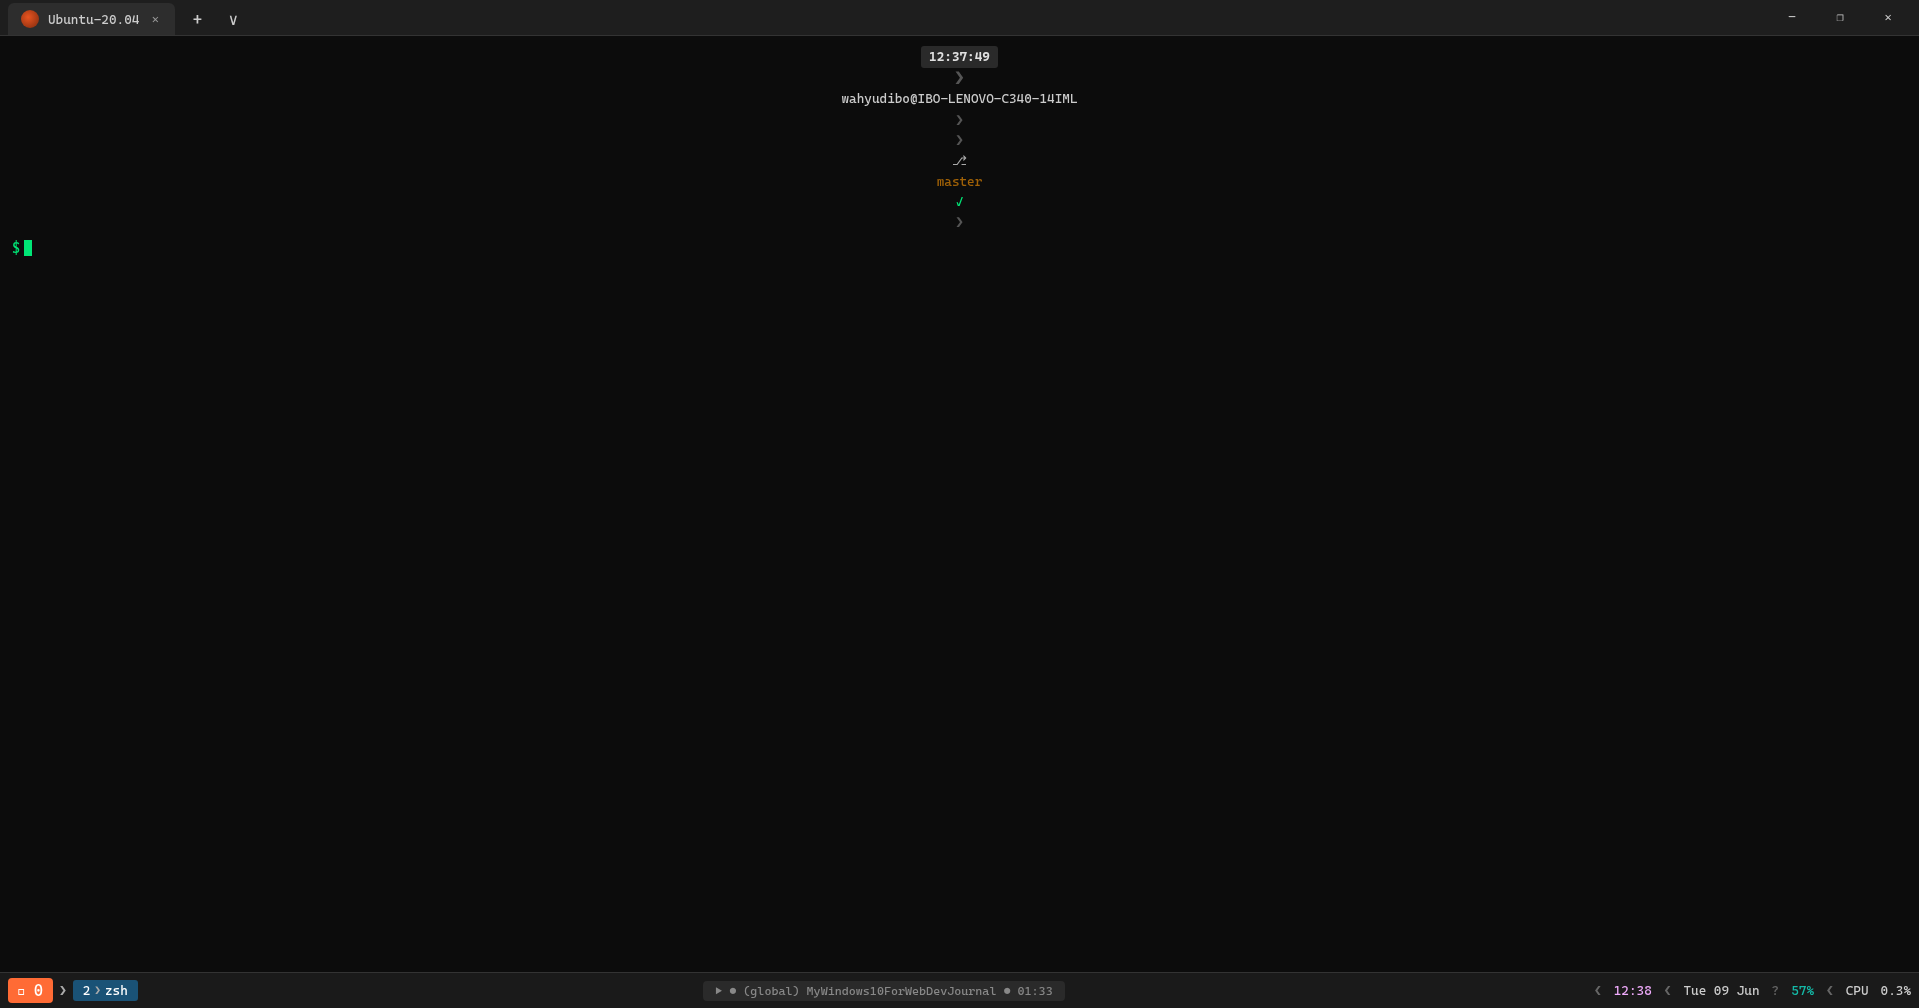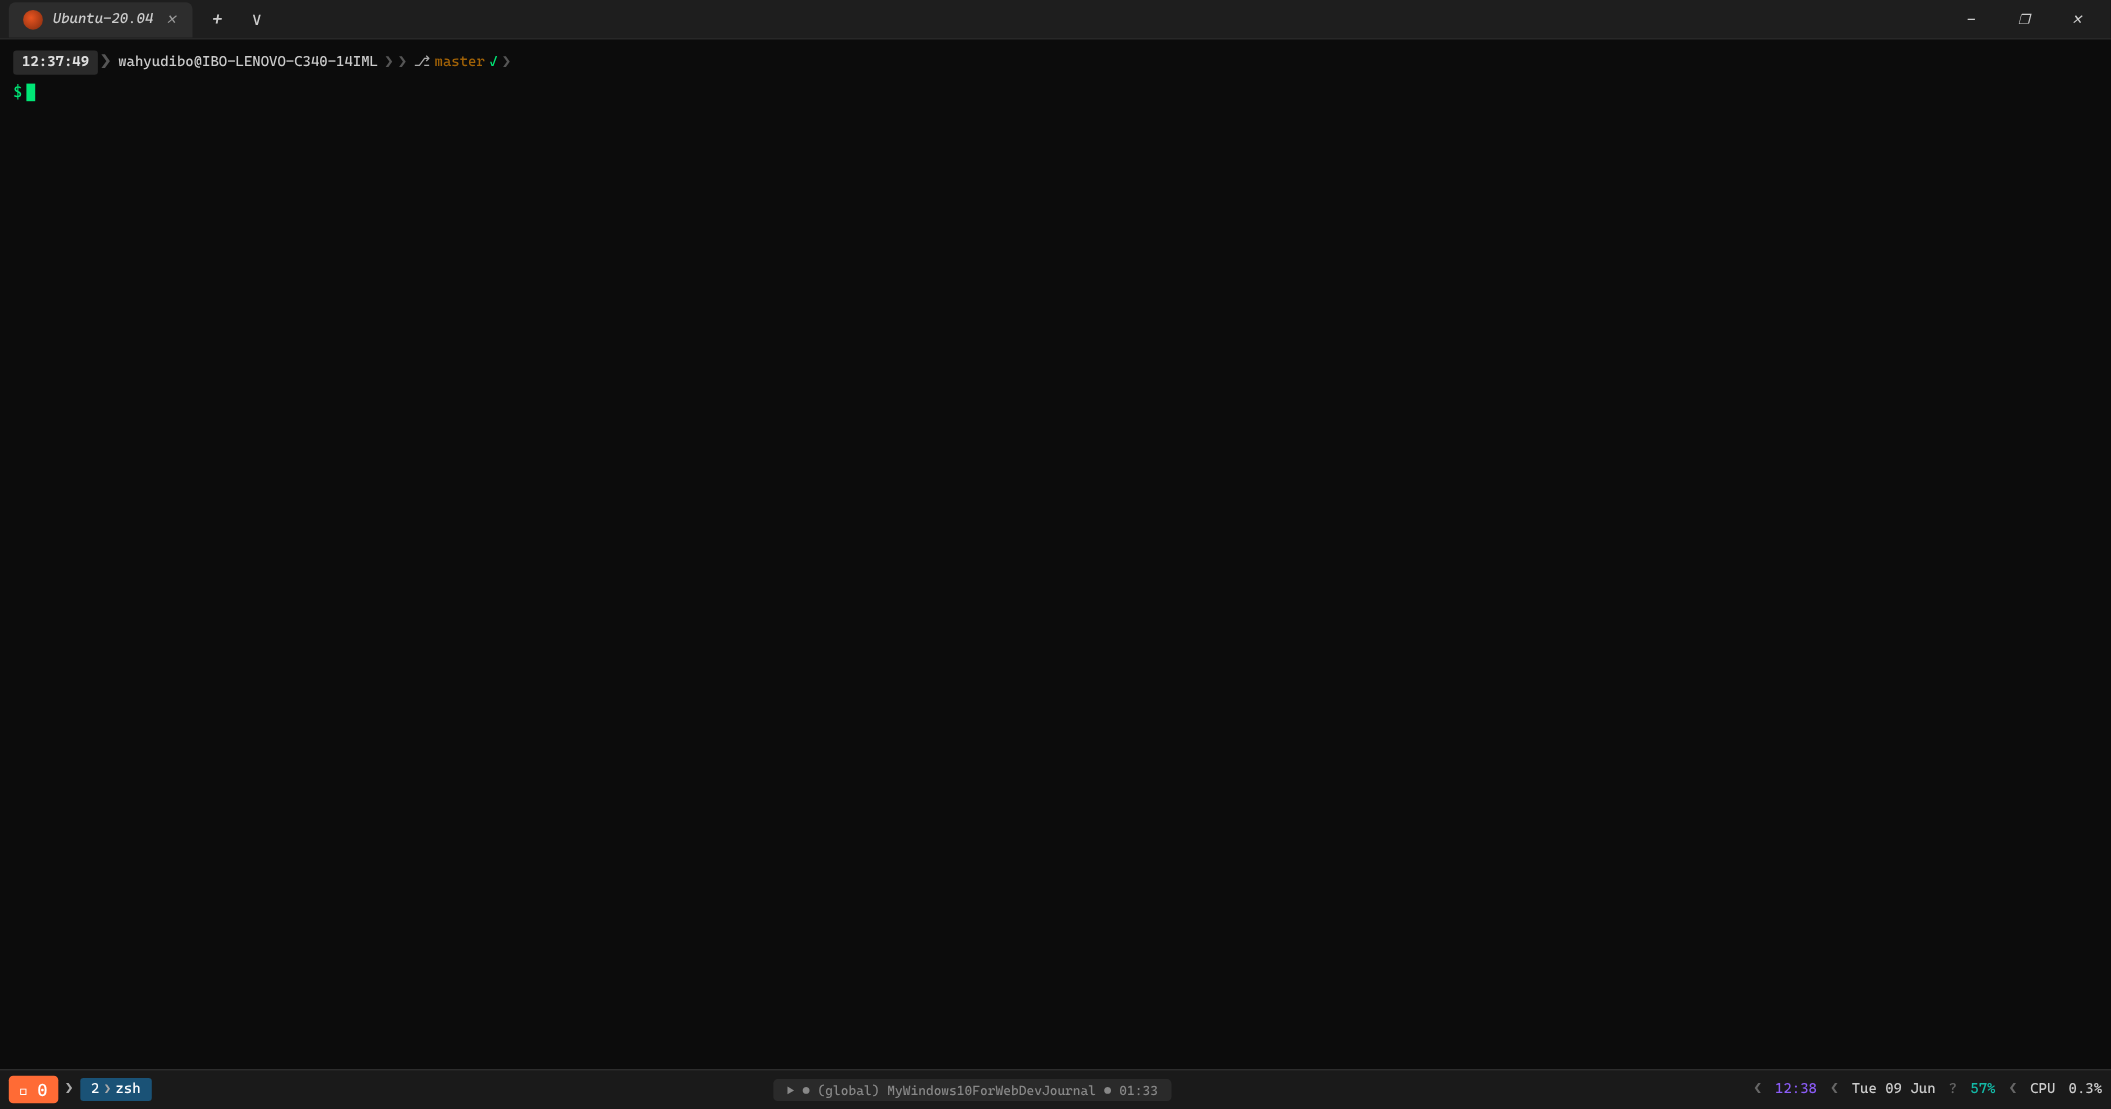--- a/index.html
+++ b/index.html
@@ -9,26 +9,25 @@
       height: 1008px;
       background: #0c0c0c;
       font-family: 'Cascadia Code', 'Consolas', 'Monaco', monospace;
       overflow: hidden;
       color: #fff;
     }
 
     
     .title-bar {
       display: flex;
-      align-items: center;
+      align-items: flex-end;
       background: #1e1e1e;
       height: 36px;
       padding: 0 8px;
       border-bottom: 1px solid #333;
-      font-style: italic;
     }
 
     .title-bar-left {
       display: flex;
       align-items: center;
       gap: 8px;
       flex: 1;
     }
 
     .ubuntu-icon {
@@ -114,20 +113,21 @@
       overflow: hidden;
     }
 
     
     .prompt-line {
       display: flex;
       align-items: center;
       padding: 2px 0;
       font-size: 14px;
       line-height: 20px;
+      flex-direction: column;
     }
 
     .cursor-block {
       display: inline-block;
       width: 8px;
       height: 16px;
       background: #00e676;
       vertical-align: middle;
       animation: blink 1s infinite;
     }
@@ -267,21 +267,21 @@
   </div>
 
   <div class="status-center">
     <div class="center-content">
       <span style="font-size:12px;color:#888;">▶ ● (global) MyWindows10ForWebDevJournal ● 01:33</span>
     </div>
   </div>
 
   <div class="status-right">
     <span style="color:#666;font-size:13px;">❮</span>
-    <span style="color:#8b5cf6;font-size:13px;text-align:center;">12:38</span>
+    <span style="color:#f0abfc;font-size:13px;text-align:center;">12:38</span>
     <span style="color:#666;font-size:13px;">❮</span>
     <span style="color:#ccc;font-size:13px;">Tue 09 Jun</span>
     <span style="color:#666;font-size:13px;">?</span>
     <span style="color:#14b8a6;font-size:13px;">57%</span>
     <span style="color:#666;font-size:13px;">❮</span>
     <span style="color:#ccc;font-size:13px;">CPU</span>
     <span style="color:#ccc;font-size:13px;">0.3%</span>
   </div>
 </div>
 

